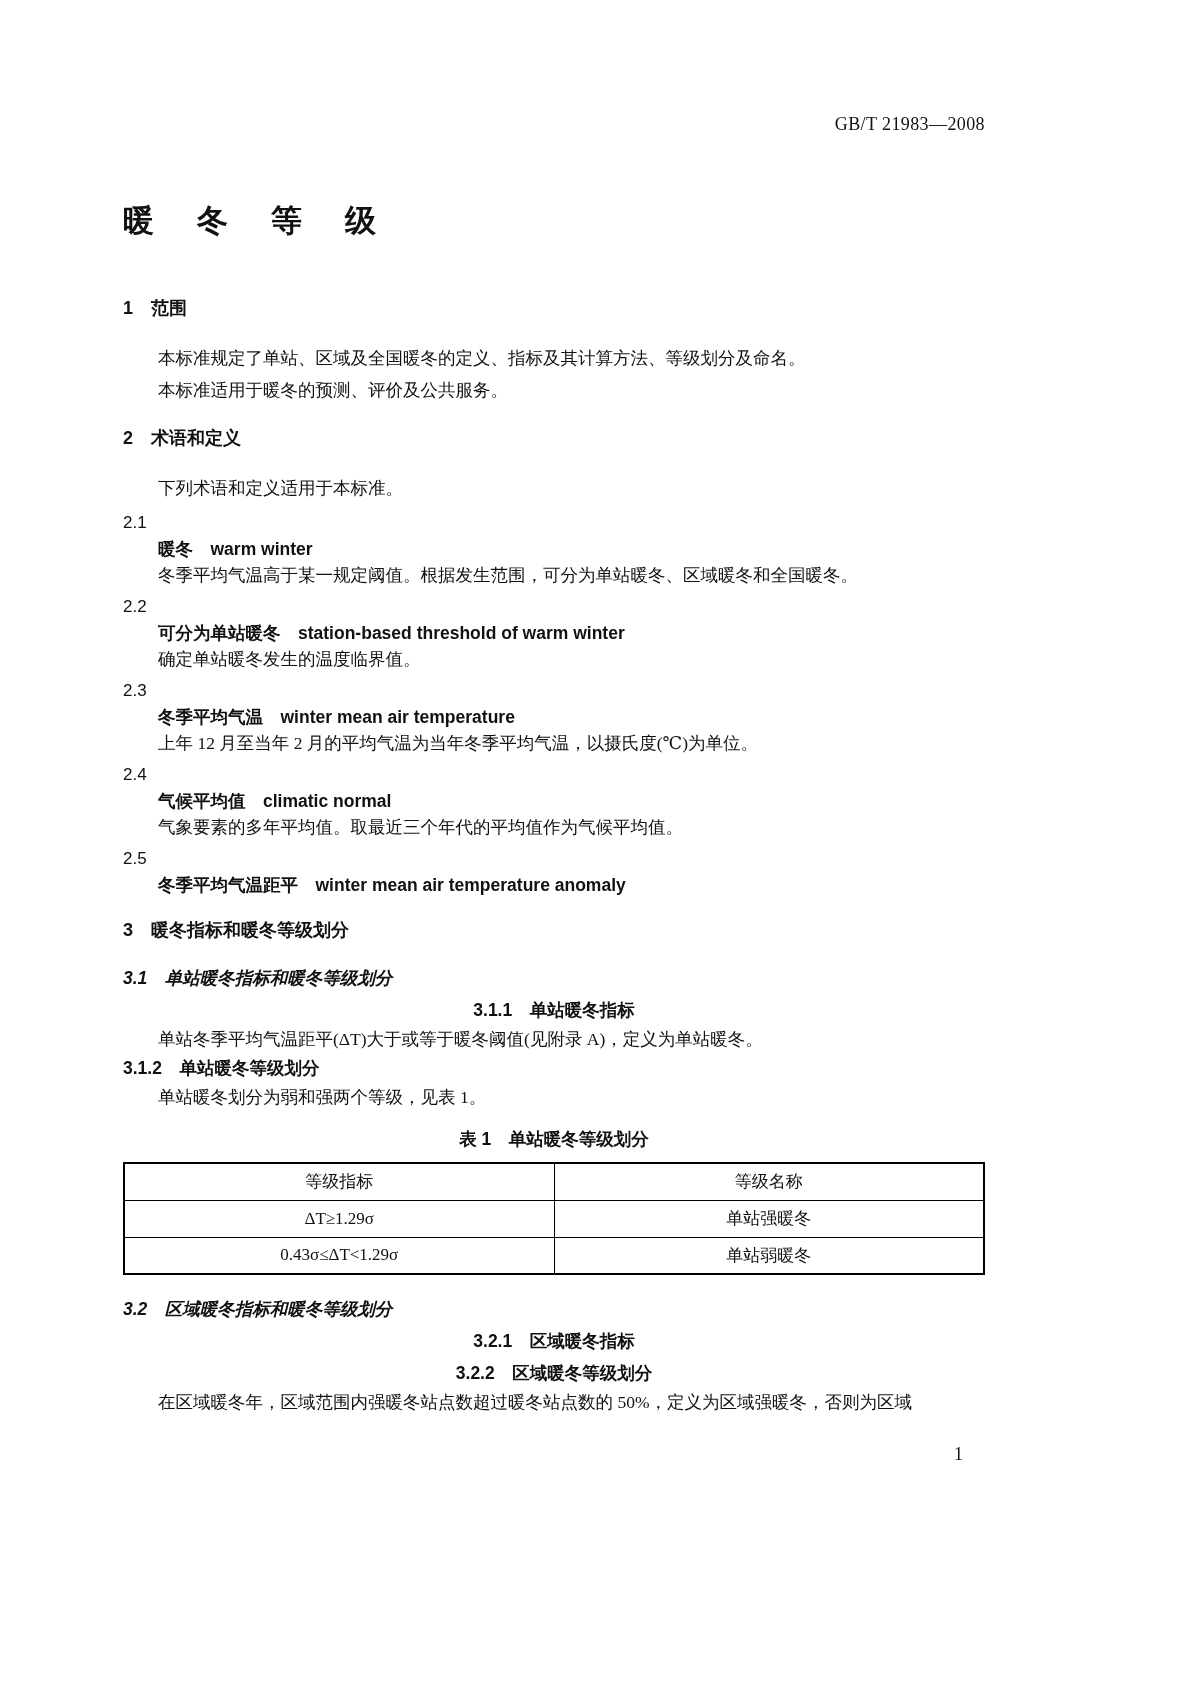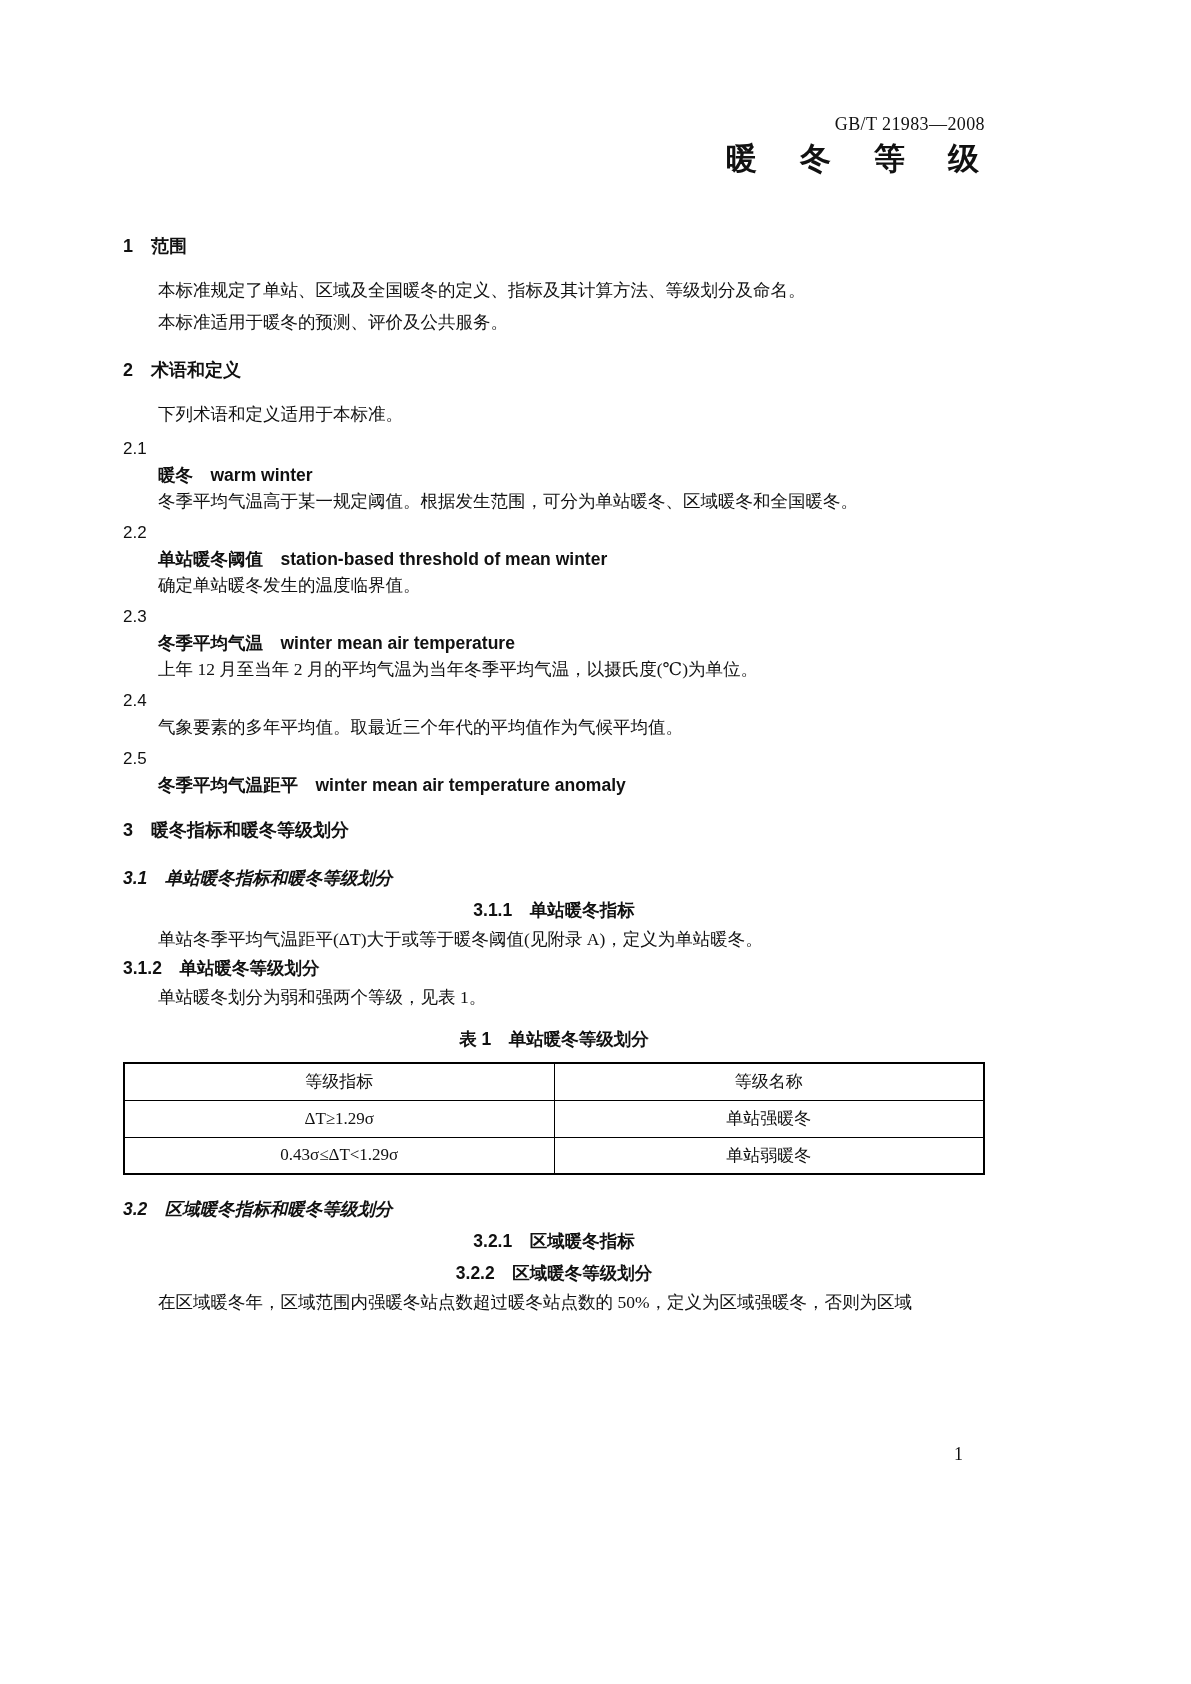--- a/index.html
+++ b/index.html
@@ -19,21 +19,22 @@
   .doc-number {
     padding-top: 112px;
     text-align: right;
     font-size: 18px;
     line-height: 24px;
     letter-spacing: 0.4px;
     font-family: "Liberation Serif", "DejaVu Serif", serif;
   }
 
   .title {
-    text-align: right;
+    margin-top: 62px;
+    text-align: left;
     font-size: 31px;
     line-height: 46px;
     font-weight: 700;
     font-family: "Liberation Sans", "DejaVu Sans", sans-serif;
     letter-spacing: 6px;
   }
 
   .h-section {
     margin-top: 50px;
     font-size: 18px;
@@ -41,21 +42,21 @@
     font-weight: 700;
     font-family: "Liberation Sans", "DejaVu Sans", sans-serif;
   }
   .h-section.tight { margin-top: 18px; }
 
   .body-para {
     font-size: 17.5px;
     line-height: 32px;
     text-indent: 2em;
   }
-  .first-para { margin-top: 14px; }
+  .first-para { margin-top: 20px; }
 
   .term-block { margin-top: 6px; }
   .term-number {
     font-family: "Liberation Sans", "DejaVu Sans", sans-serif;
     font-size: 17px;
     line-height: 26px;
   }
   .term-name {
     font-family: "Liberation Sans", "DejaVu Sans", sans-serif;
     font-weight: 700;
@@ -134,32 +135,33 @@
     <p class="body-para first-para">下列术语和定义适用于本标准。</p>
 
     <div class="term-block">
       <div class="term-number">2.1</div>
       <div class="term-name">暖冬　warm winter</div>
       <p class="term-def">冬季平均气温高于某一规定阈值。根据发生范围，可分为单站暖冬、区域暖冬和全国暖冬。</p>
     </div>
 
     <div class="term-block">
       <div class="term-number">2.2</div>
-      <div class="term-name">单站暖冬阈值　station-based threshold of mean winter</div>
+      <div class="term-name">可分为单站暖冬　station-based threshold of warm winter</div>
       <p class="term-def">确定单站暖冬发生的温度临界值。</p>
     </div>
 
     <div class="term-block">
       <div class="term-number">2.3</div>
       <div class="term-name">冬季平均气温　winter mean air temperature</div>
       <p class="term-def">上年 12 月至当年 2 月的平均气温为当年冬季平均气温，以摄氏度(℃)为单位。</p>
     </div>
 
     <div class="term-block">
       <div class="term-number">2.4</div>
+      <div class="term-name">气候平均值　climatic normal</div>
       <p class="term-def">气象要素的多年平均值。取最近三个年代的平均值作为气候平均值。</p>
     </div>
 
     <div class="term-block">
       <div class="term-number">2.5</div>
       <div class="term-name">冬季平均气温距平　winter mean air temperature anomaly</div>
     </div>
 
     <div class="h-section tight">3　暖冬指标和暖冬等级划分</div>
 

